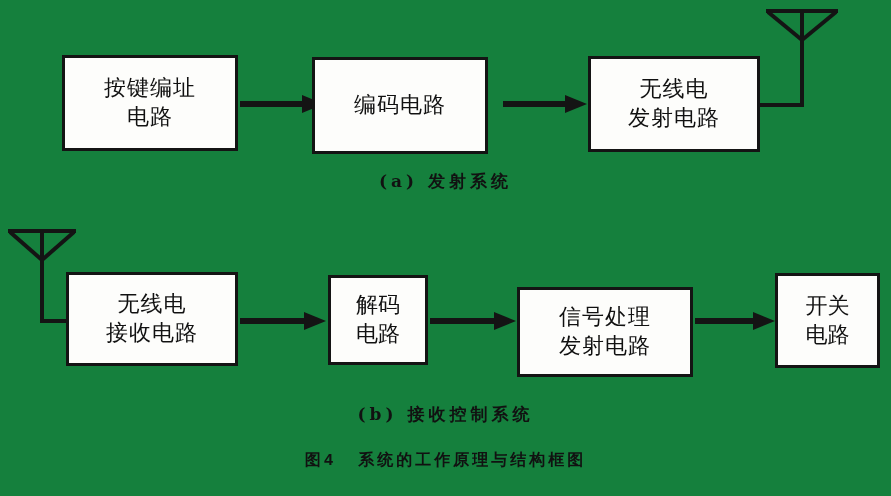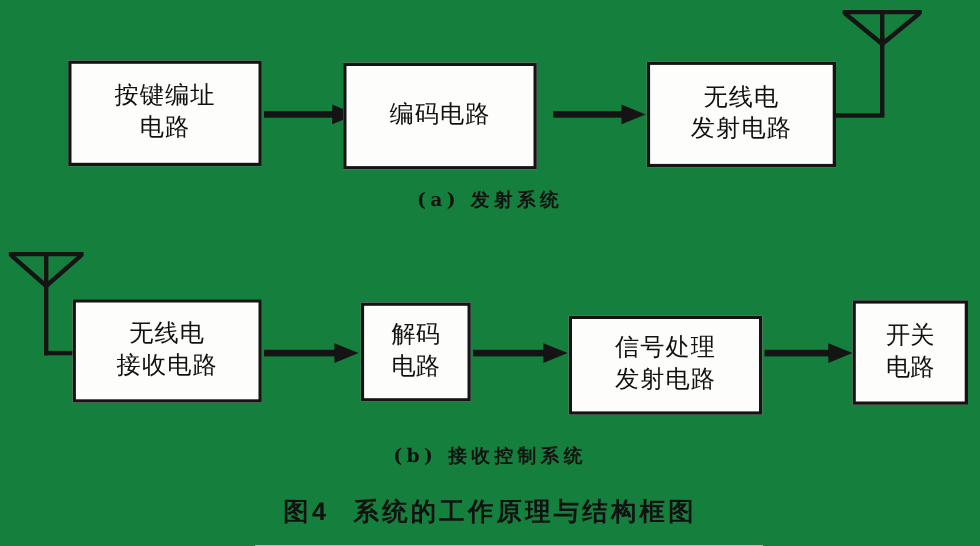--- a/index.html
+++ b/index.html
@@ -89,23 +89,23 @@
     font-size: 17px;
     letter-spacing: 4px;
     font-family: "DejaVu Serif", "Liberation Serif", serif;
     font-weight: 600;
     white-space: nowrap;
   }
   .fig-title {
     position: absolute;
     width: 100%;
     text-align: center;
-    font-size: 23px;
+    font-size: 16px;
     letter-spacing: 3px;
-    font-family: Liberation Sans, sans-serif;
+    font-family: Liberation Mono, monospace;
     font-weight: 700;
     white-space: nowrap;
   }
   .fig-title .num { margin-right: 22px; }
 </style>
 </head>
 <body>
 
 <div id="page">
 

